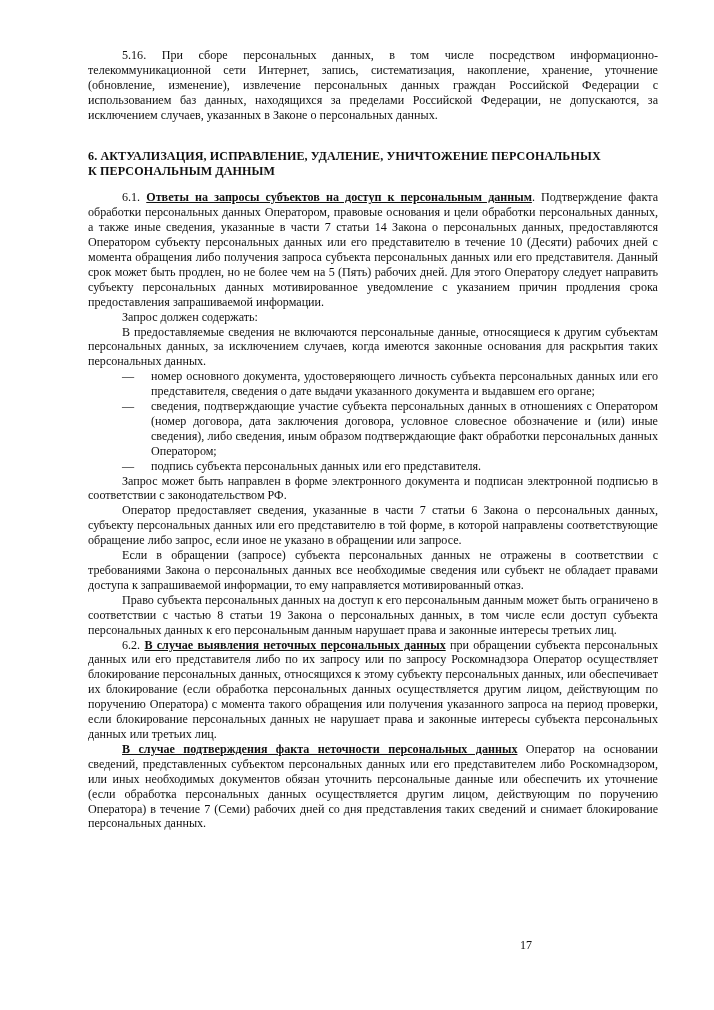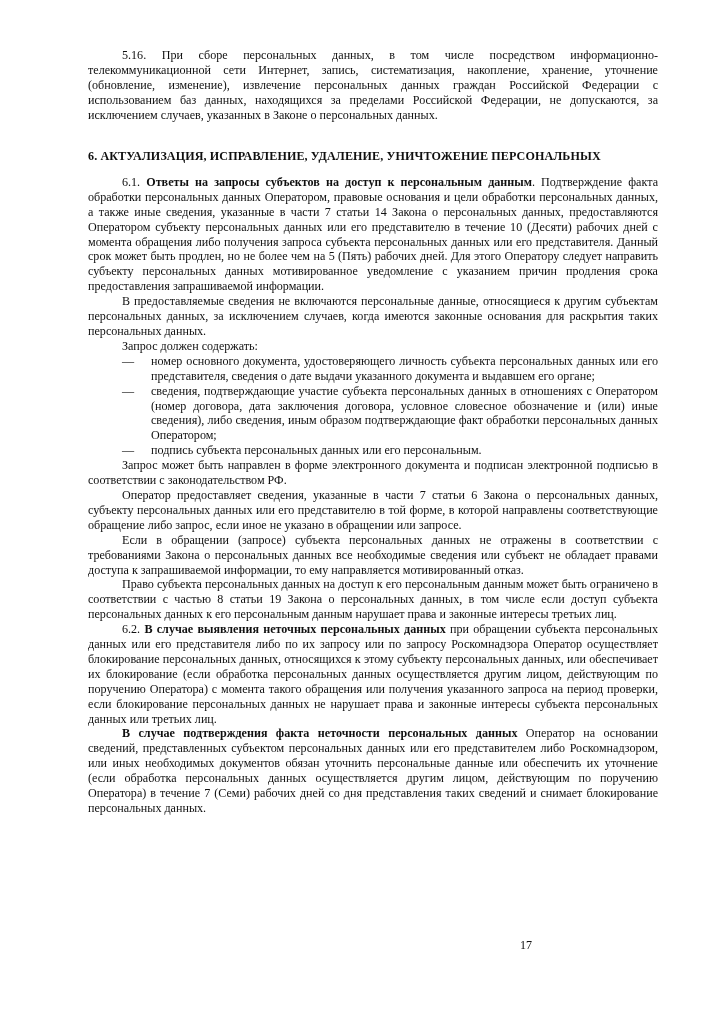--- a/index.html
+++ b/index.html
@@ -66,54 +66,56 @@
     text-align: justify;
     text-justify: inter-word;
   }
   .bullet-list li .dash {
     position: absolute;
     left: 34px;
     top: 0;
   }
   b, .bold {
     font-weight: bold;
+    text-decoration: underline;
   }
   .page-number {
     position: absolute;
     right: 56px;
     bottom: 58px;
     font-size: 12.1px;
     line-height: 14px;
     text-align: left;
   }
 </style>
 </head>
 <body>
 
 <div class="page">
   <div class="doc-body">
 
     <p class="indent"><span>5.16.</span> <span>При сборе персональных данных, в том числе посредством информационно-телекоммуникационной сети Интернет, запись, систематизация, накопление, хранение, уточнение (обновление, изменение), извлечение персональных данных граждан Российской Федерации с использованием баз данных, находящихся за пределами Российской Федерации, не допускаются, за исключением случаев, указанных в Законе о персональных данных.</span></p>
 
     <div class="section-heading">
       <span class="heading-line">6. АКТУАЛИЗАЦИЯ, ИСПРАВЛЕНИЕ, УДАЛЕНИЕ, УНИЧТОЖЕНИЕ ПЕРСОНАЛЬНЫХ</span>
+      <span class="heading-line">К ПЕРСОНАЛЬНЫМ ДАННЫМ</span>
     </div>
 
     <div class="gap-after-heading"></div>
 
     <p class="indent"><span>6.1.</span> <b>Ответы на запросы субъектов на доступ к персональным данным</b><span>. Подтверждение факта обработки персональных данных Оператором, правовые основания и цели обработки персональных данных, а также иные сведения, указанные в части 7 статьи 14 Закона о персональных данных, предоставляются Оператором субъекту персональных данных или его представителю в течение 10 (Десяти) рабочих дней с момента обращения либо получения запроса субъекта персональных данных или его представителя. Данный срок может быть продлен, но не более чем на 5 (Пять) рабочих дней. Для этого Оператору следует направить субъекту персональных данных мотивированное уведомление с указанием причин продления срока предоставления запрашиваемой информации.</span></p>
 
+    <p class="indent">Запрос должен содержать:</p>
+
     <p class="indent">В предоставляемые сведения не включаются персональные данные, относящиеся к другим субъектам персональных данных, за исключением случаев, когда имеются законные основания для раскрытия таких персональных данных.</p>
-
-    <p class="indent">Запрос должен содержать:</p>
 
     <ul class="bullet-list">
       <li><span class="dash">—</span><span>номер основного документа, удостоверяющего личность субъекта персональных данных или его представителя, сведения о дате выдачи указанного документа и выдавшем его органе;</span></li>
       <li><span class="dash">—</span><span>сведения, подтверждающие участие субъекта персональных данных в отношениях с Оператором (номер договора, дата заключения договора, условное словесное обозначение и (или) иные сведения), либо сведения, иным образом подтверждающие факт обработки персональных данных Оператором;</span></li>
-      <li><span class="dash">—</span><span>подпись субъекта персональных данных или его персональным.</span></li>
+      <li><span class="dash">—</span><span>подпись субъекта персональных данных или его представителя.</span></li>
     </ul>
 
     <p class="indent">Запрос может быть направлен в форме электронного документа и подписан электронной подписью в соответствии с законодательством РФ.</p>
 
     <p class="indent">Оператор предоставляет сведения, указанные в части 7 статьи 6 Закона о персональных данных, субъекту персональных данных или его представителю в той форме, в которой направлены соответствующие обращение либо запрос, если иное не указано в обращении или запросе.</p>
 
     <p class="indent">Если в обращении (запросе) субъекта персональных данных не отражены в соответствии с требованиями Закона о персональных данных все необходимые сведения или субъект не обладает правами доступа к запрашиваемой информации, то ему направляется мотивированный отказ.</p>
 
     <p class="indent">Право субъекта персональных данных на доступ к его персональным данным может быть ограничено в соответствии с частью 8 статьи 19 Закона о персональных данных, в том числе если доступ субъекта персональных данных к его персональным данным нарушает права и законные интересы третьих лиц.</p>
 

